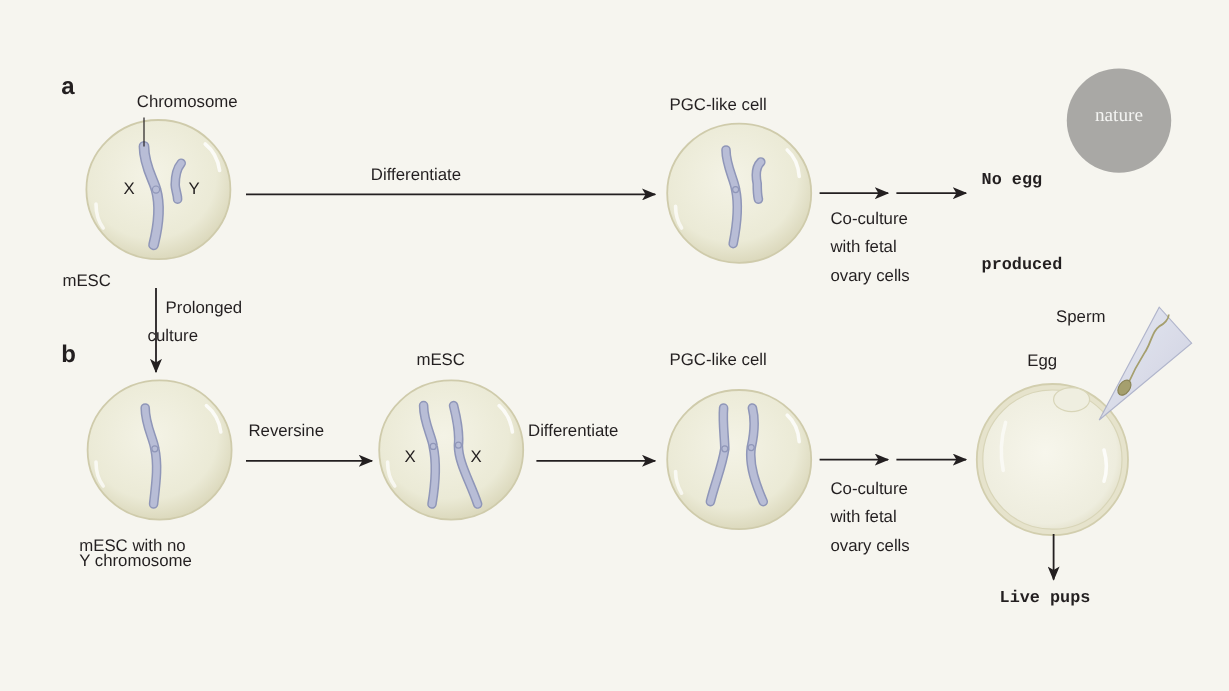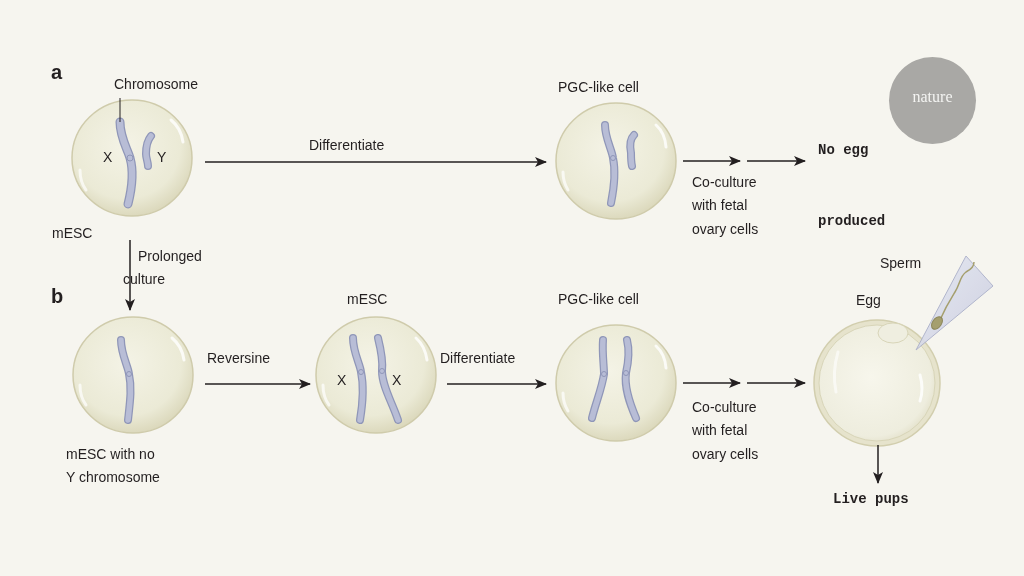--- a/index.html
+++ b/index.html
@@ -156,21 +156,21 @@
 <div class="lbl" style="left:692px;top:171px;">Co-culture</div>
 <div class="lbl" style="left:692px;top:194px;">with fetal</div>
 <div class="lbl" style="left:692px;top:218px;">ovary cells</div>
 <div class="lbl bold" style="left:818px;top:139px;">No egg</div>
 <div class="lbl bold" style="left:818px;top:162px;margin-top:48px;">produced</div>
 
 <div class="lbl" style="left:138px;top:245px;">Prolonged</div>
 <div class="lbl" style="left:123px;top:268px;">culture</div>
 
 <div class="lbl" style="left:66px;top:443px;">mESC with no</div>
-<div class="lbl" style="left:66px;top:466px;text-align:right;">Y chromosome</div>
+<div class="lbl" style="left:66px;top:456px;text-align:right;">Y chromosome</div>
 <div class="lbl" style="left:207px;top:347px;">Reversine</div>
 <div class="lbl" style="left:347px;top:288px;">mESC</div>
 <div class="lbl" style="left:337px;top:369px;">X</div>
 <div class="lbl" style="left:392px;top:369px;">X</div>
 <div class="lbl" style="left:440px;top:347px;">Differentiate</div>
 <div class="lbl" style="left:558px;top:288px;">PGC-like cell</div>
 <div class="lbl" style="left:692px;top:396px;">Co-culture</div>
 <div class="lbl" style="left:692px;top:419px;">with fetal</div>
 <div class="lbl" style="left:692px;top:443px;">ovary cells</div>
 <div class="lbl" style="left:856px;top:289px;text-align:center;">Egg</div>

